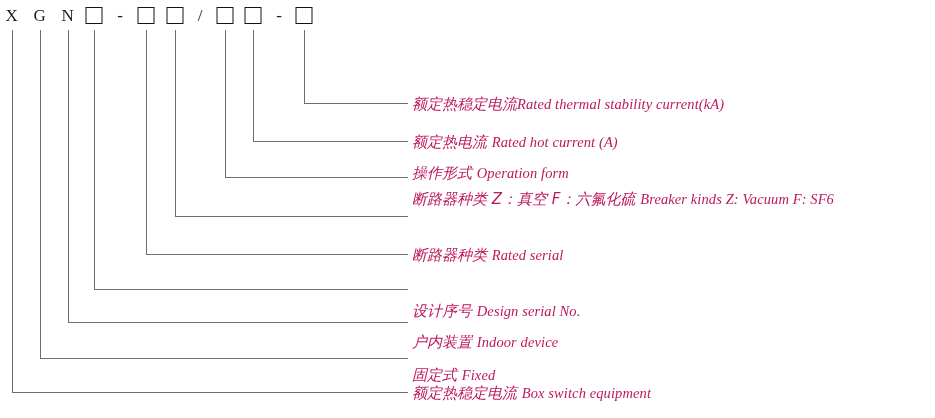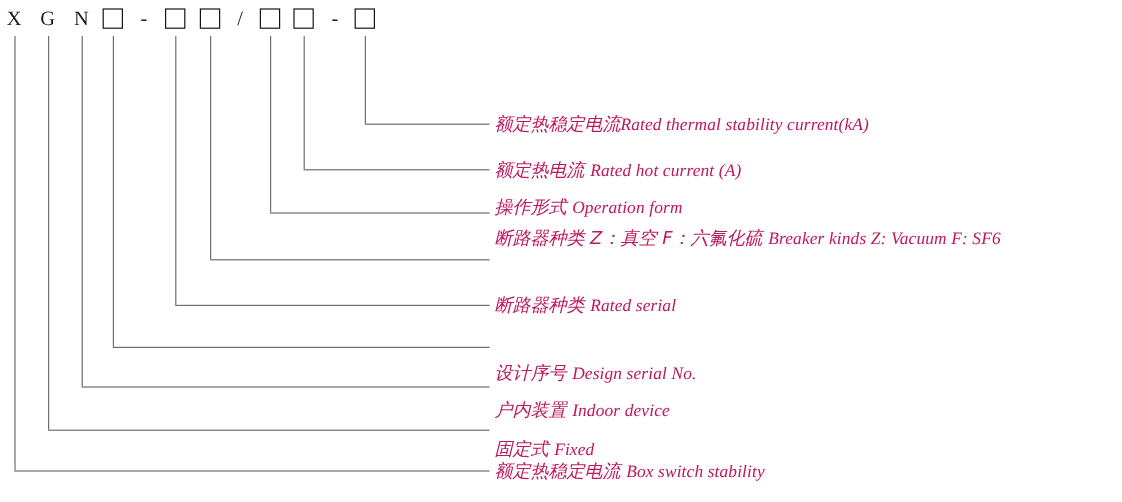--- a/index.html
+++ b/index.html
@@ -133,16 +133,16 @@
 
   <div id="labels-layer">
       <div class="label" style="top: 104px;"><span class="cn">额定热稳定电流</span><span class="en">Rated thermal stability current(kA)</span></div>
       <div class="label" style="top: 126px; margin-top: 16px;"><span class="cn">额定热电流 </span><span class="en">Rated hot current (A)</span></div>
       <div class="label" style="top: 173px;"><span class="cn">操作形式 </span><span class="en">Operation form</span></div>
       <div class="label" style="top: 199px;"><span class="cn">断路器种类 Z：真空 F：六氟化硫 </span><span class="en">Breaker kinds Z: Vacuum F: SF6</span></div>
       <div class="label" style="top: 255px;"><span class="cn">断路器种类 </span><span class="en">Rated serial</span></div>
       <div class="label" style="top: 290px; margin-top: 21px;"><span class="cn">设计序号 </span><span class="en">Design serial No.</span></div>
       <div class="label" style="top: 323px; margin-top: 19px;"><span class="cn">户内装置 </span><span class="en">Indoor device</span></div>
       <div class="label" style="top: 375px;"><span class="cn">固定式 </span><span class="en">Fixed</span></div>
-      <div class="label" style="top: 393px;"><span class="cn">额定热稳定电流 </span><span class="en">Box switch stability</span></div>
+      <div class="label" style="top: 393px;"><span class="cn">额定热稳定电流 </span><span class="en">Box switch equipment</span></div>
     </div>
 
 </div>
 
 </body></html>

